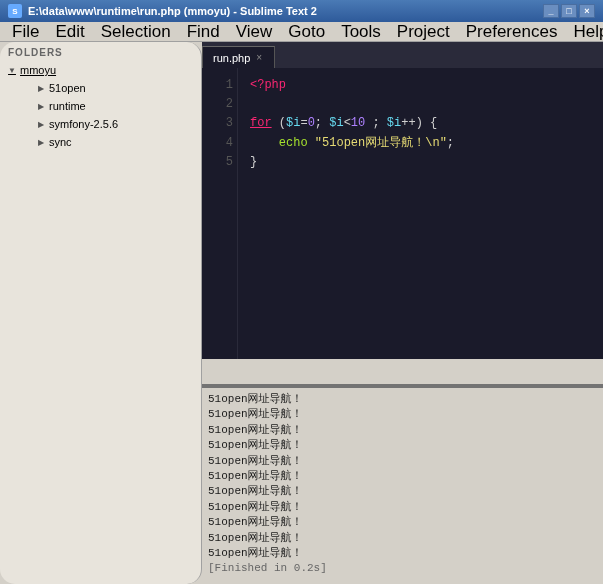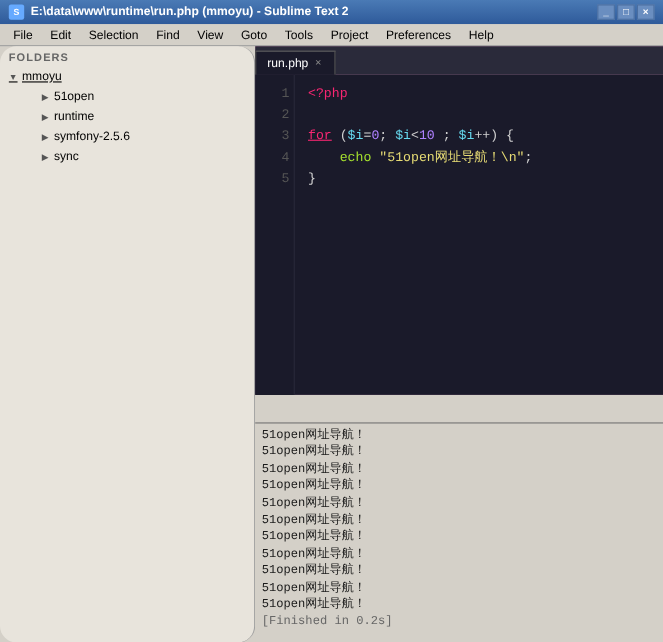--- a/index.html
+++ b/index.html
@@ -60,34 +60,34 @@
     #menu-bar {
       background: #d4d0c8;
       height: 20px;
       display: flex;
       align-items: center;
       padding: 0 4px;
       border-bottom: 1px solid #a0a0a0;
     }
     .menu-item {
       padding: 2px 8px;
-      font-size: 11px;
+      font-size: 17px;
       cursor: pointer;
       color: #000;
     }
 
     
     #main {
       display: flex;
       height: calc(584px - 22px - 20px);
     }
 
     
     #sidebar {
-      width: 232px;
+      width: 202px;
       background: #e8e4dc;
       border-right: 1px solid #a0a0a0;
       display: flex;
       flex-direction: column;
       height: 100%;
       border-radius: 15px;
     }
     #folders-label {
       font-size: 10px;
       color: #666;
@@ -126,42 +126,43 @@
       padding-left: 20px;
       margin-left: 13px;
     }
     #sidebar-content {
       flex: 1;
       overflow-y: auto;
     }
     #output-panel {
       height: 200px;
       background: #d4d0c8;
-      border-top: 1px solid #737373;
+      border-top: 4px solid #737373;
       overflow-y: auto;
       padding: 4px 6px;
       font-family: 'Courier New', monospace;
       font-size: 11px;
       margin-top: 25px;
     }
     .output-line {
       color: #1a1a1a;
       line-height: 1.4;
     }
     .output-line.finished {
       color: #666;
     }
 
     
     #editor-area {
       flex: 1;
       display: flex;
       flex-direction: column;
-      background: #f9a8d4;
+      background: #7f1d1d;
       height: calc(584px - 22px - 20px - 200px);
+      border-radius: 15px;
     }
 
     
     #tab-bar {
       background: #2a2a3a;
       height: 26px;
       display: flex;
       align-items: flex-end;
       padding: 0 0;
     }

